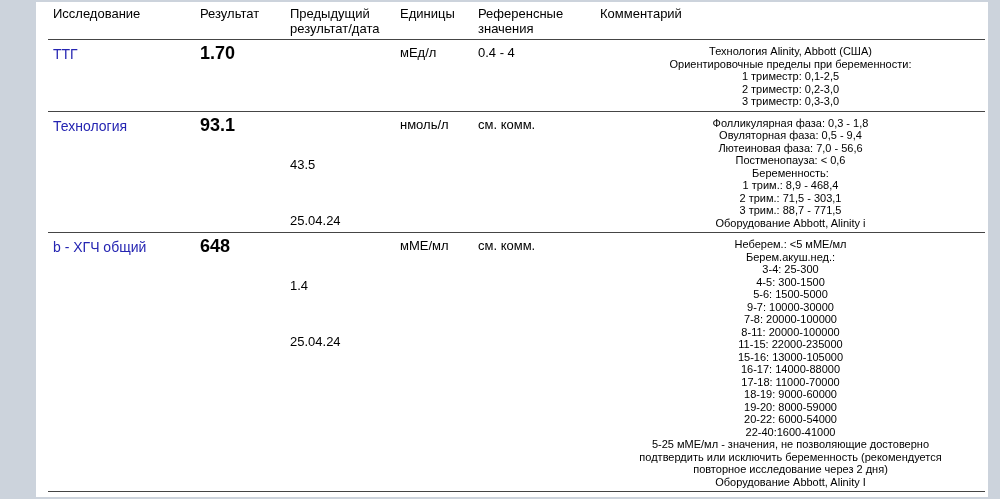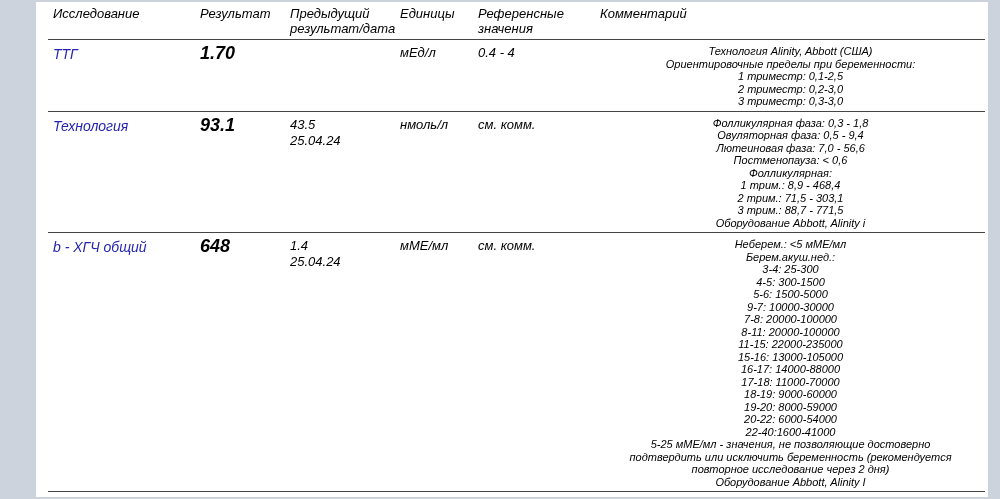--- a/index.html
+++ b/index.html
@@ -10,21 +10,20 @@
     font-family: "Liberation Sans", sans-serif;
     color: var(--text, #000000);
     overflow: hidden;
   }
   .paper {
     position: absolute;
     left: 36px; top: 2px;
     width: 952px; height: 495px;
     background: var(--paper, #ffffff);
     overflow: hidden;
-    font-style: italic;
   }
   table.results-table {
     border-collapse: collapse;
     table-layout: fixed;
     width: 937px;
     margin-left: 12px;
   }
   th, td { vertical-align: top; text-align: left; }
   thead th {
     font-size: 13px;
@@ -38,21 +37,21 @@
     padding: 5px 4px 3px 0;
   }
   th:first-child, td:first-child { padding-left: 5px; }
   .test-link {
     color: var(--link, #2525b2);
     font-size: 14px;
     line-height: 17px;
     cursor: pointer;
   }
   .result-val { font-weight: bold; font-size: 18px; line-height: 17px; }
-  .prev div, .units, .ref { font-size: 13px; line-height: 16px; }
+  .prev div, .units, .ref { font-size: 13px; line-height: 16px; margin-top: 40px; }
   td.units, td.ref { font-size: 13px; line-height: 16px; }
   .comment-line {
     font-size: 11px;
     line-height: 12.5px;
     white-space: nowrap;
     overflow: hidden;
     text-align: center;
   }
 </style>
 </head>
@@ -100,21 +99,21 @@
             <div>43.5</div>
             <div>25.04.24</div>
           </td>
           <td class="units">нмоль/л</td>
           <td class="ref">см. комм.</td>
           <td class="cell-comment">
             <div class="comment-line">Фолликулярная фаза: 0,3 - 1,8</div>
             <div class="comment-line">Овуляторная фаза: 0,5 - 9,4</div>
             <div class="comment-line">Лютеиновая фаза: 7,0 - 56,6</div>
             <div class="comment-line">Постменопауза: &lt; 0,6</div>
-            <div class="comment-line">Фолликулярная:</div>
+            <div class="comment-line">Беременность:</div>
             <div class="comment-line">1 трим.: 8,9 - 468,4</div>
             <div class="comment-line">2 трим.: 71,5 - 303,1</div>
             <div class="comment-line">3 трим.: 88,7 - 771,5</div>
             <div class="comment-line">Оборудование Abbott, Alinity i</div>
           </td>
         </tr>
         <tr>
           <td class="cell-test"><span class="test-link">b - ХГЧ общий</span></td>
           <td class="cell-result"><span class="result-val">648</span></td>
           <td class="prev">

